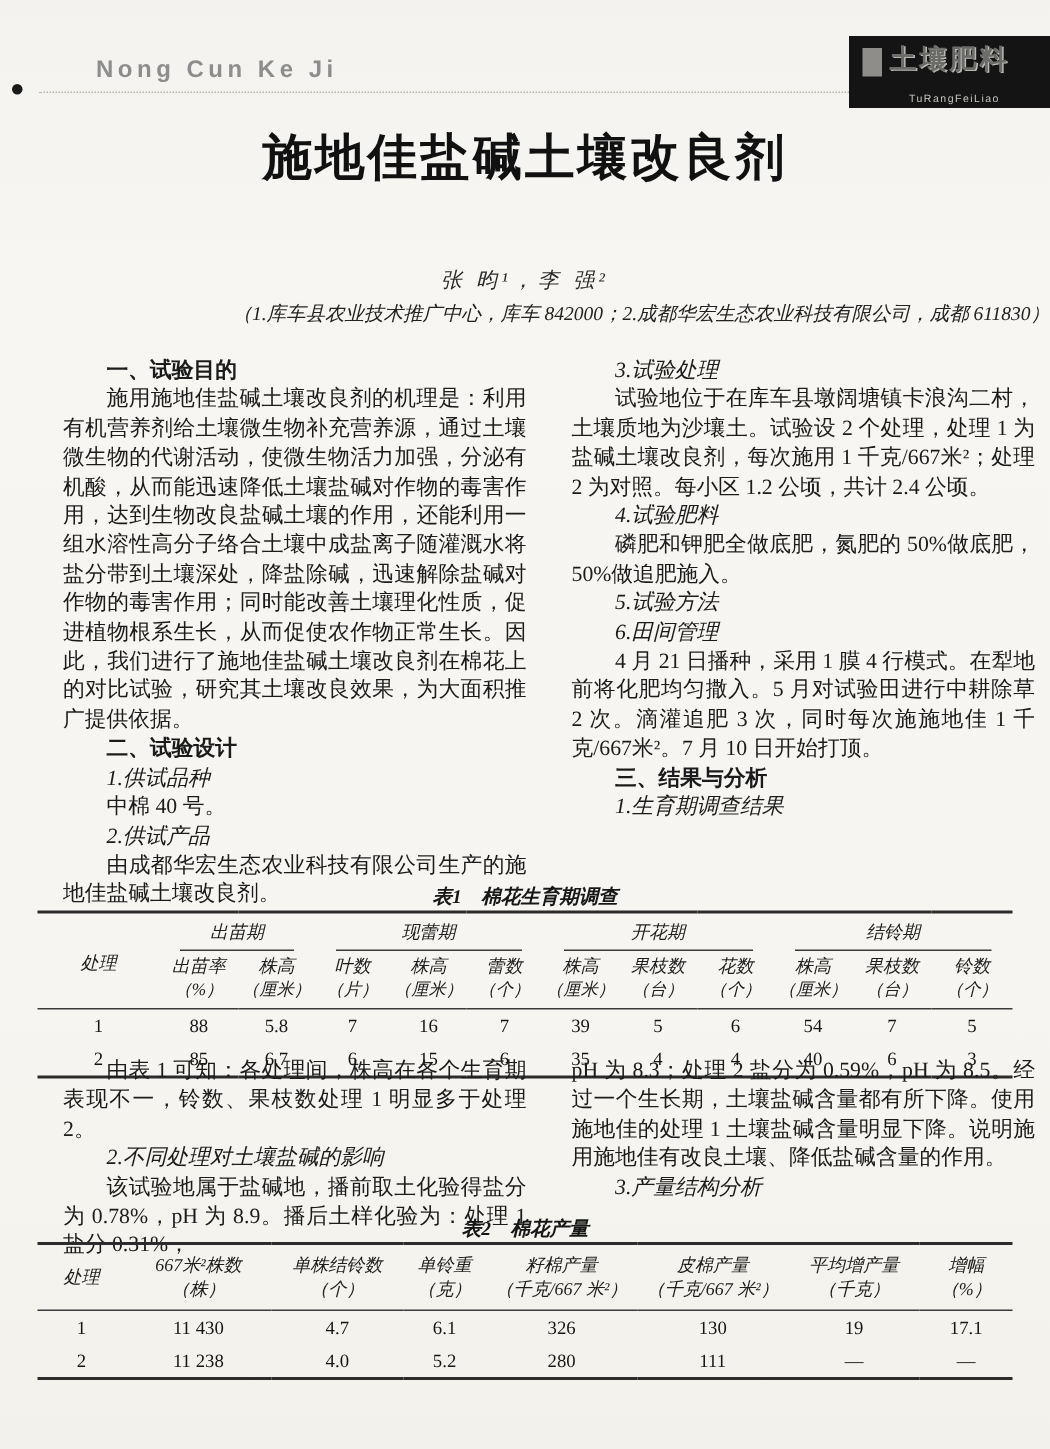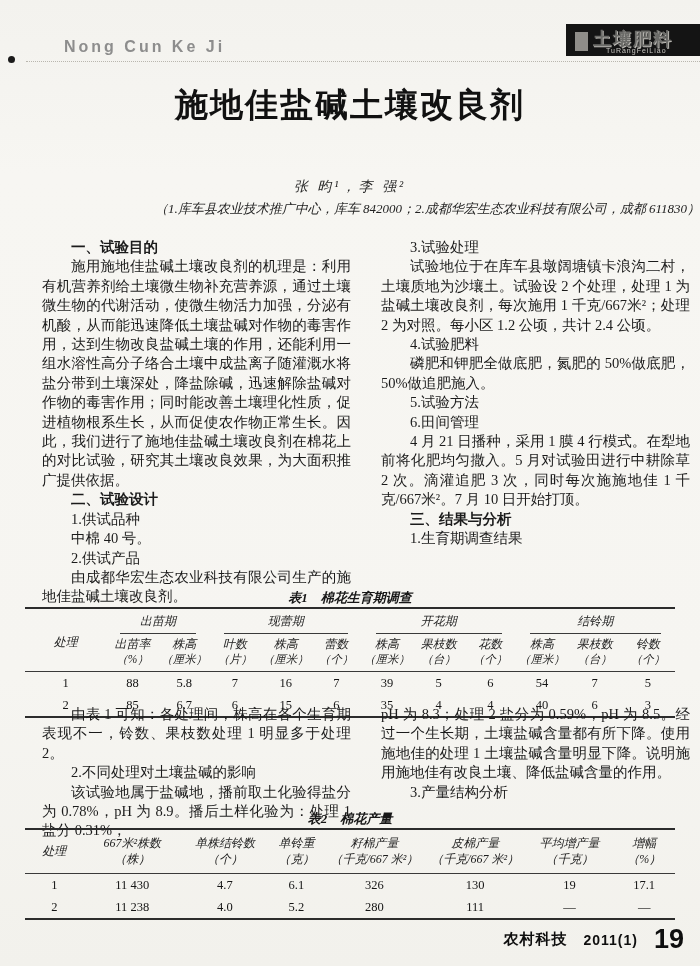--- a/index.html
+++ b/index.html
@@ -6,21 +6,21 @@
   .page{
     position:relative;width:700px;height:966px;margin:0 auto;overflow:hidden;
     background:linear-gradient(180deg,#f3f2ee 0%,#f7f6f2 18%,#f6f5f1 70%,#f2f1ec 100%);
     font-family:"Liberation Serif","DejaVu Serif",serif;color:#1c1c1c;
   }
   
   .hdr-pinyin{position:absolute;top:38px;left:64px;font-family:"Liberation Sans","DejaVu Sans",sans-serif;
     font-weight:bold;font-size:16px;letter-spacing:3px;color:#8d8d8d;}
   .hdr-rule{position:absolute;top:61px;left:26px;width:674px;border-top:1.5px dotted #b9b6ae;}
   .hdr-dot{position:absolute;top:56px;left:8px;width:7px;height:7px;background:#1a1a1a;border-radius:50%;}
-  .banner{position:absolute;top:24px;right:0;width:134px;height:32px;background:#141414;}
+  .banner{position:absolute;top:24px;right:0;width:134px;height:48px;background:#141414;}
   .banner-notch{position:absolute;top:8px;left:9px;width:13px;height:19px;background:#8f8d89;}
   .banner-title{position:absolute;top:3px;left:27px;font-family:"Liberation Sans","DejaVu Sans",sans-serif;
     font-weight:bold;font-size:18px;letter-spacing:2px;color:#6b6b68;text-shadow:1px 1px 0 #b9b7b2;white-space:nowrap;}
   .banner-pinyin{position:absolute;bottom:2px;left:40px;font-family:"Liberation Sans","DejaVu Sans",sans-serif;
     font-size:7px;color:#c9c7c2;letter-spacing:1px;}
   
   .title{position:absolute;top:84px;left:0;width:100%;text-align:center;
     font-family:"Liberation Sans","DejaVu Sans",sans-serif;font-weight:900;
     font-size:33px;line-height:42px;letter-spacing:2px;color:#111;}
   .authors{position:absolute;top:178px;left:0;width:100%;text-align:center;
@@ -29,21 +29,21 @@
     font-style:italic;font-size:13px;color:#222;}
   
   .cols{position:absolute;left:42px;width:648px;display:flex;gap:30px;}
   .cols-top{top:238px;}
   .cols-mid{top:705px;}
   .bcol{width:317px;}
   .bcol p{margin:0;font-size:14.5px;line-height:19.4px;text-align:justify;color:#1b1b1b;}
   p.para{text-indent:2em;}
   p.para-cont{text-indent:0;}
   p.h{font-family:"Liberation Sans","DejaVu Sans",sans-serif;font-weight:bold;text-indent:2em;}
-  p.s{text-indent:2em;}
+  p.s{font-style:italic;text-indent:2em;}
   
   .tcap{position:absolute;left:25px;width:650px;text-align:center;font-weight:bold;font-style:italic;
     font-size:13px;color:#171717;}
   .tcap1{top:589px;}
   .tcap2{top:810px;}
   .twrap{position:absolute;left:25px;width:650px;}
   .twrap1{top:607px;}
   .twrap2{top:828px;}
   table{width:100%;border-collapse:collapse;border-top:2px solid #2c2c2c;border-bottom:2px solid #2c2c2c;}
   th,td{text-align:center;padding:0;font-weight:normal;}
@@ -241,19 +241,14 @@
           <td>5.2</td>
           <td>280</td>
           <td>111</td>
           <td>—</td>
           <td>—</td>
         </tr>
       </tbody>
     </table>
   </div>
 
-  <div class="footer">
-    <span class="f-journal">农村科技</span>
-    <span class="f-issue">2011(1)</span>
-    <span class="f-page">19</span>
-  </div>
 
 </div>
 
 </body></html>

